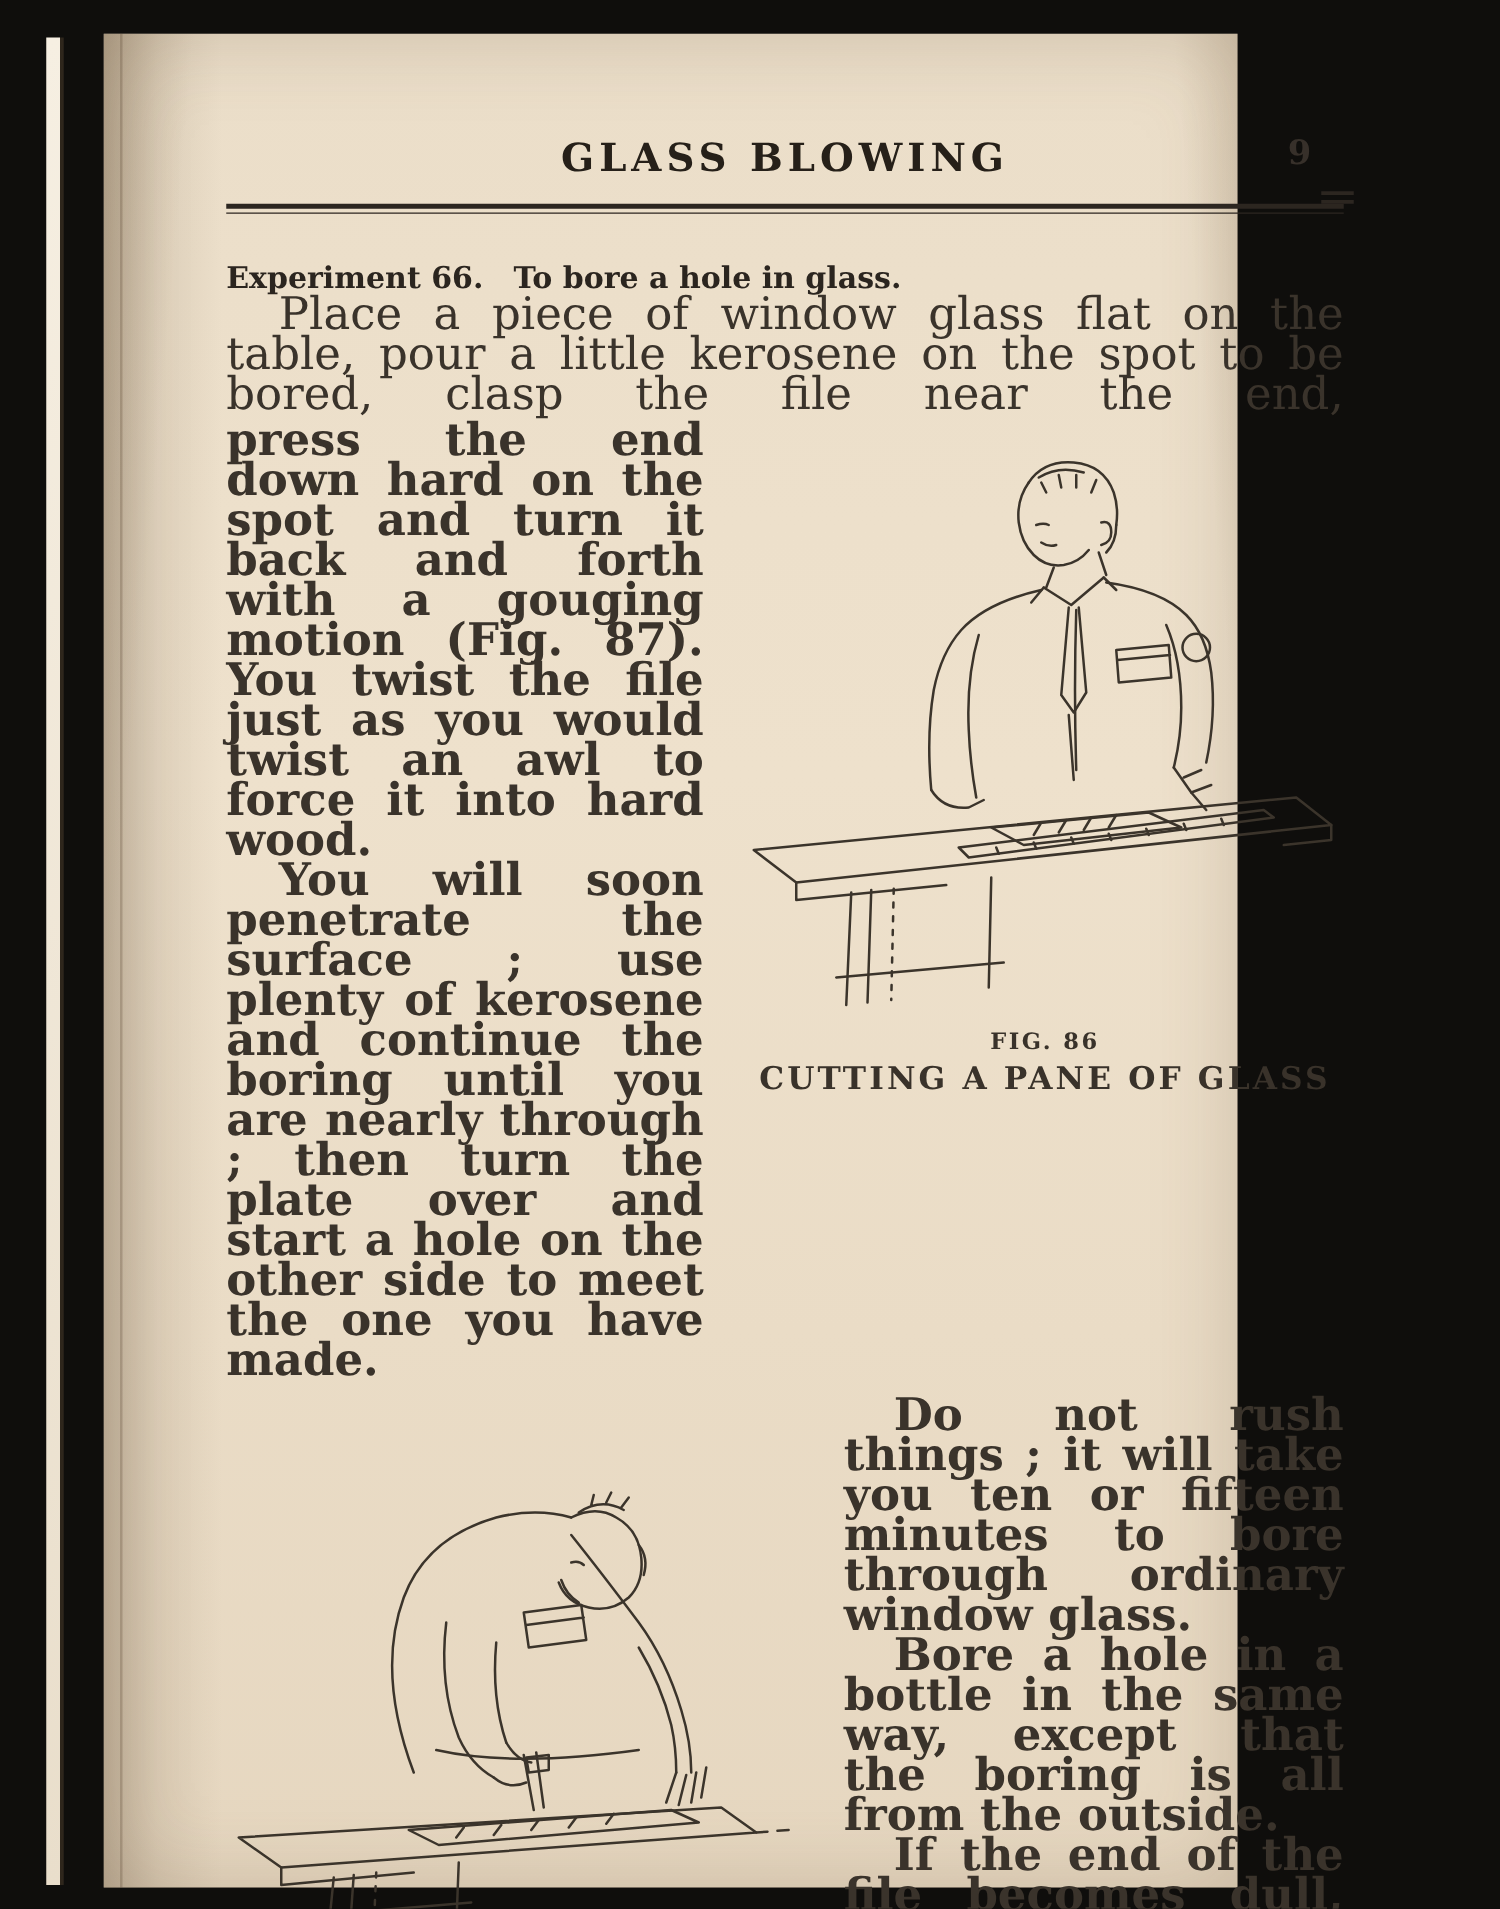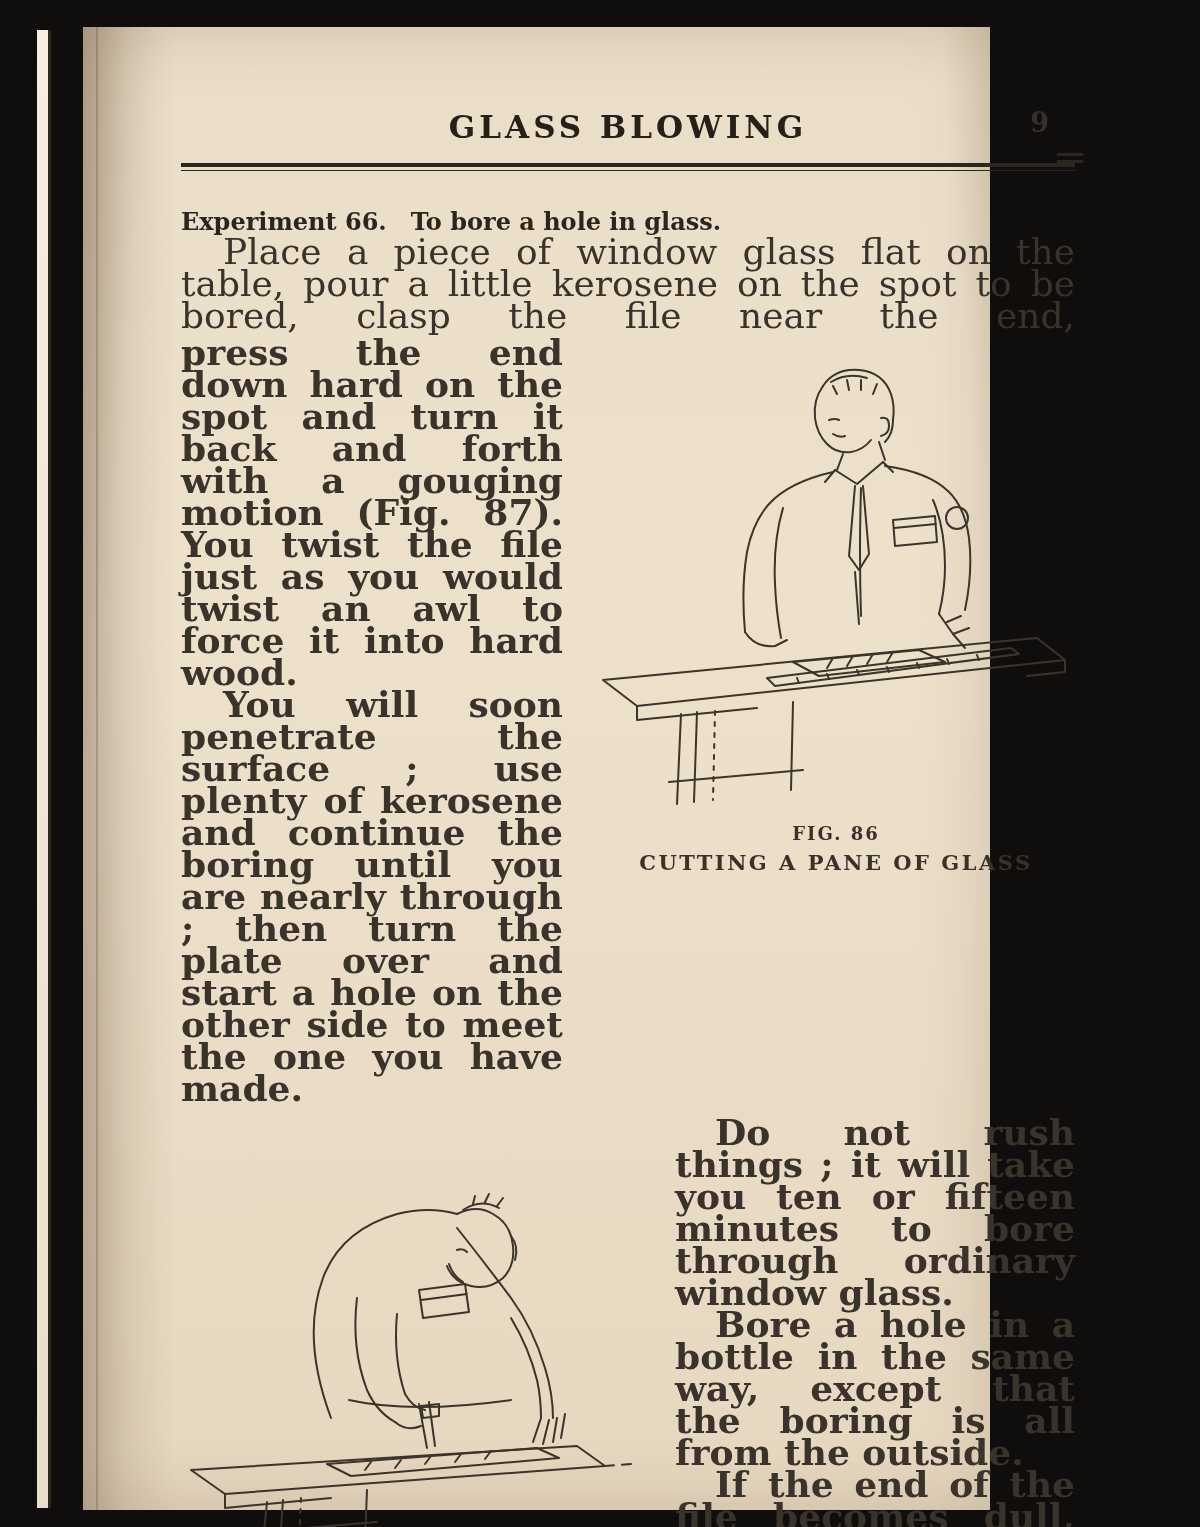--- a/index.html
+++ b/index.html
@@ -73,21 +73,21 @@
 
   .row2{display:flex;margin-top:10px;}
   .col-right{margin-left:auto;width:400px;margin-top:2px;font-weight:bold;}
   .col-right p{margin:0;text-indent:40px;}
   .col-left p, .intro{margin:0;}
 
   .fig-caption{
     text-align:center;margin-top:8px;color:#39322a;
   }
   .fig-label{font-size:18px;letter-spacing:2px;line-height:28px;}
-  .fig-title{font-size:21px;letter-spacing:2.5px;line-height:30px;}
+  .fig-title{font-size:25px;letter-spacing:2.5px;line-height:30px;}
 
   svg.illustration{display:block;}
   .ink{stroke:#3b342b;stroke-width:2;fill:none;stroke-linecap:round;stroke-linejoin:round;}
 </style>
 </head>
 <body>
 
 <div class="prev-page-edge"></div>
 
 <div class="paper">

